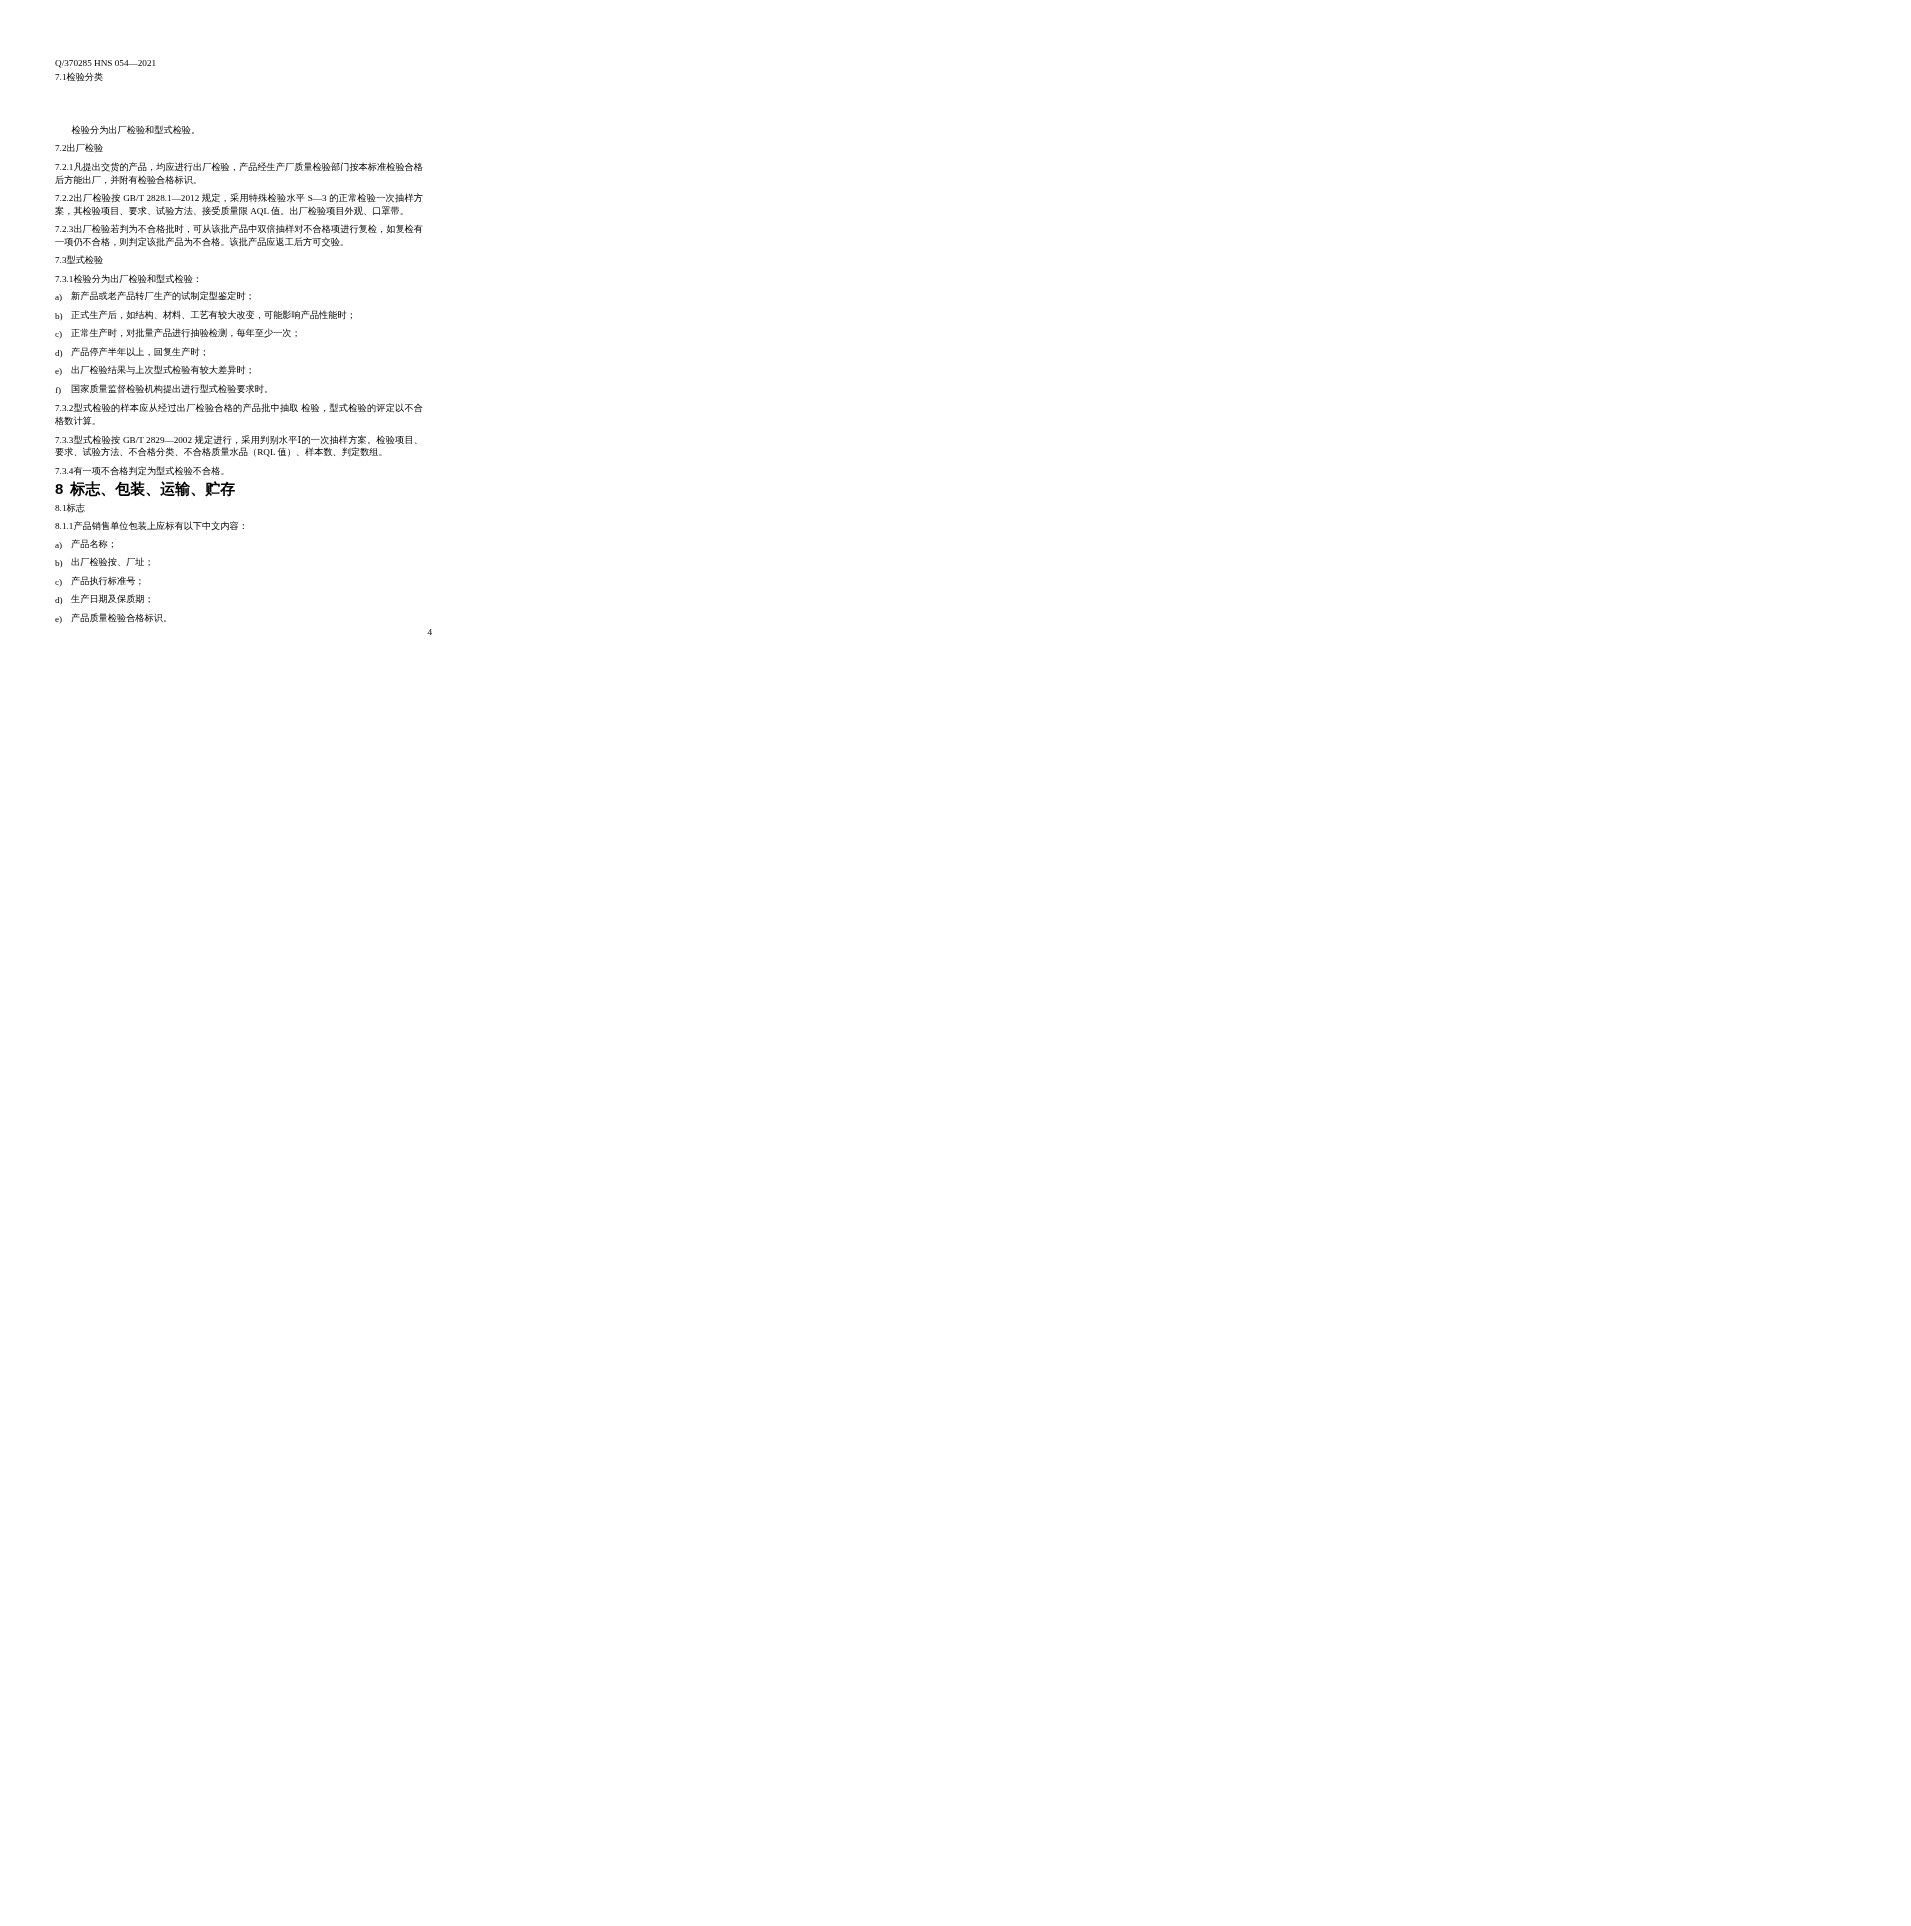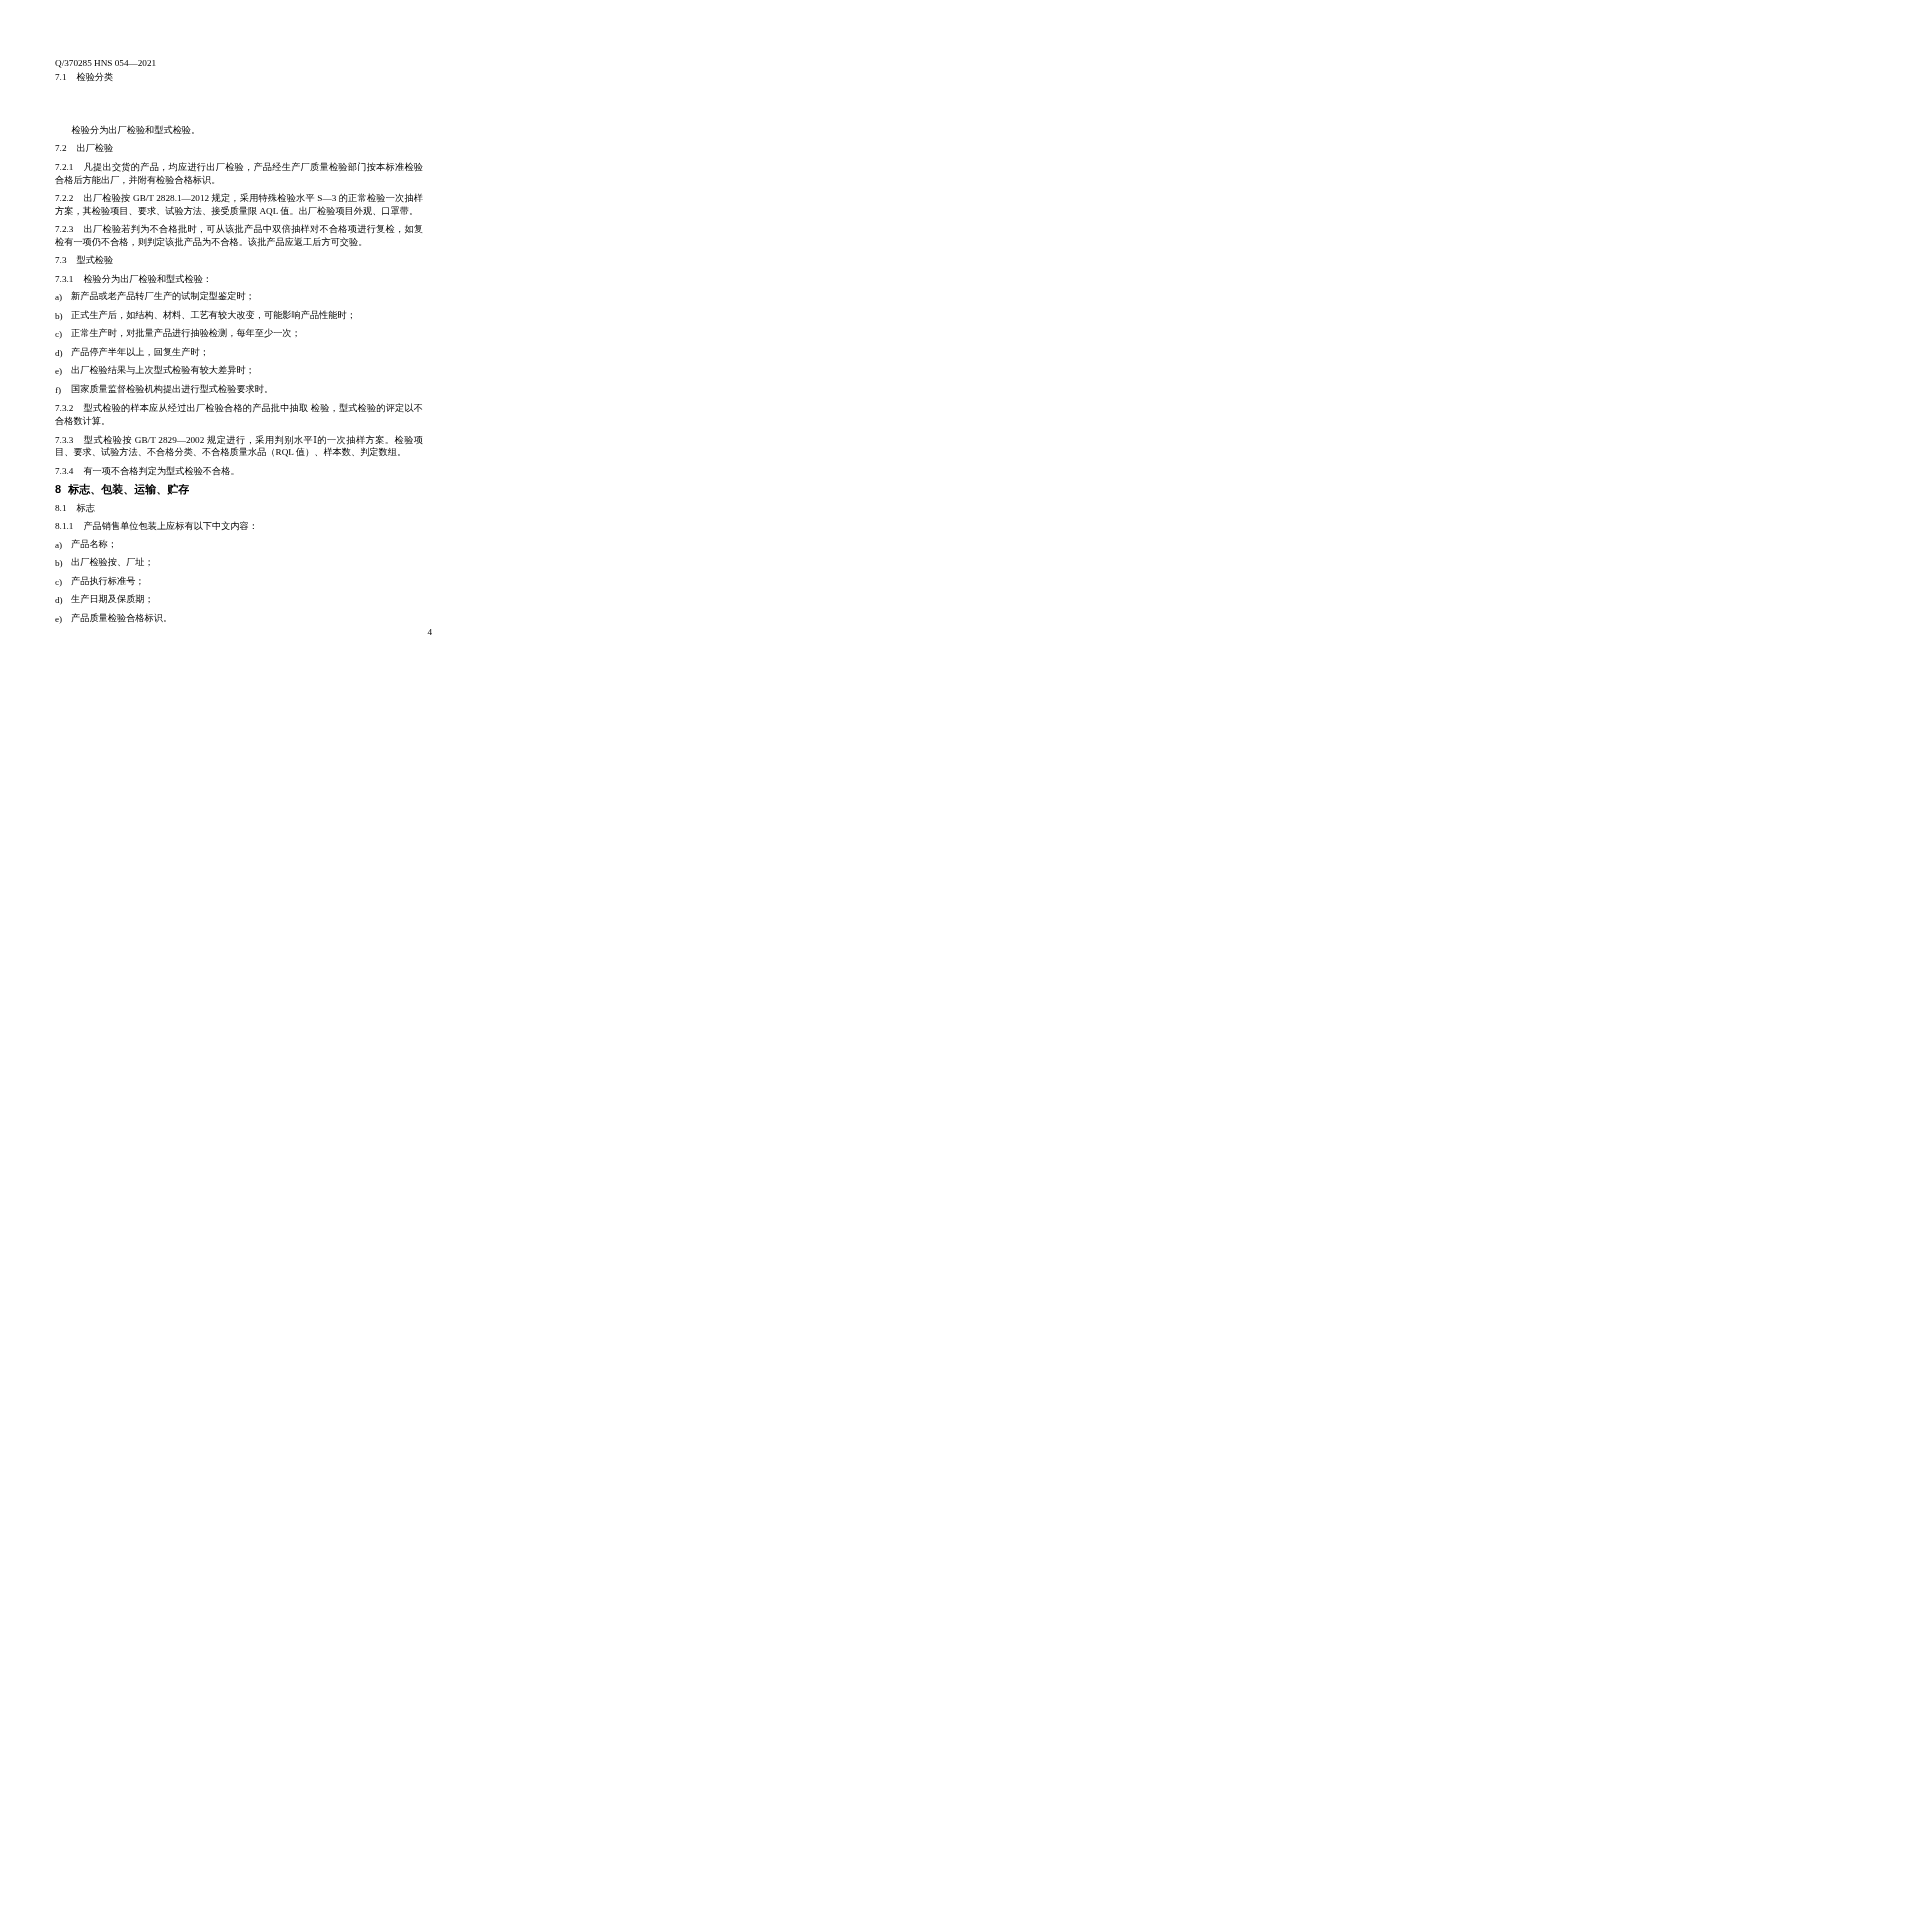--- a/index.html
+++ b/index.html
@@ -27,26 +27,26 @@
     white-space: nowrap;
   }
   .para, .clause-heading {
     margin: 0 0 5.8px 0;
     font-size: 9.2px;
     line-height: 12.7px;
     text-align: justify;
     text-align-last: left;
   }
   .clause-heading { text-align: left; }
-  .num { margin-right: 10px; }
+  .num { margin-right: 0; }
   .body-indent { text-indent: 16.6px; margin-top: 40px; }
   .major-heading {
     font-family: "Liberation Sans", "DejaVu Sans", sans-serif;
     font-weight: bold;
-    font-size: 11px;
+    font-size: 15px;
   }
   .major-heading .num { margin-right: 7px; }
   .li {
     display: flex;
     margin: 0 0 5.8px 0;
     font-size: 9.2px;
     line-height: 12.7px;
   }
   .li-label {
     flex: 0 0 16px;

